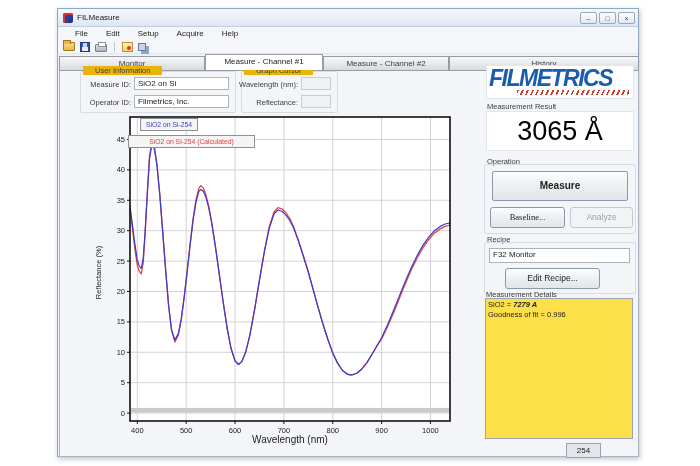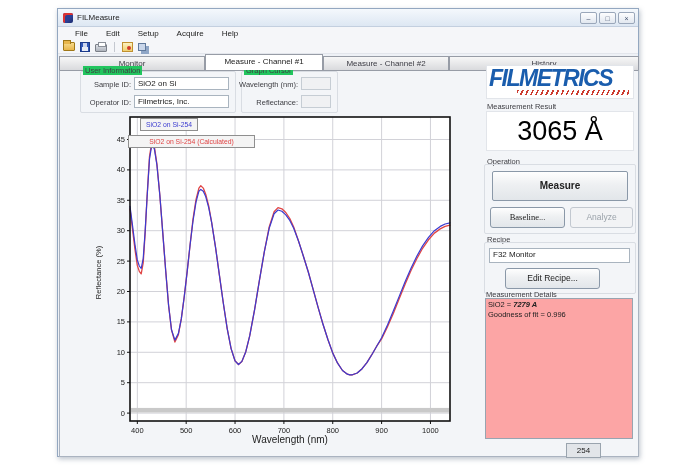--- a/index.html
+++ b/index.html
@@ -40,21 +40,21 @@
   #tabstrip{position:absolute;left:0;top:45px;width:100%;height:16px;}
   .tab{position:absolute;bottom:0;height:14px;background:linear-gradient(#f7f7f7,#d9dadd);
     border:1px solid #979ca6;font-size:8px;color:#3c3c44;text-align:center;line-height:13px;
     border-bottom:none;}
   .tab.active{height:16px;background:#ffffff;color:#222;z-index:2;}
   
   #page{position:absolute;left:1px;top:61px;width:580px;height:387px;background:#f3f5f8;
     border:1px solid #aab3c0;border-top:1px solid #979ca6;}
   
   .groupbox{position:absolute;border:1px solid #d9dde3;border-radius:2px;}
-  .group-label{position:absolute;font-size:7.5px;color:#3d3d42;background:#22c55e;padding:0 2px;}
+  .group-label{position:absolute;font-size:7.5px;color:#3d3d42;background:#eab308;padding:0 12px;}
   .field-label{position:absolute;font-size:7.5px;color:#3d3d42;text-align:right;}
   .text-input{position:absolute;background:#fff;border:1px solid #a9b4bf;font-size:8px;color:#222;
     padding:1px 3px;line-height:10px;}
   .text-input.disabled{background:#f0f1f3;border-color:#c6cdd4;}
   
   #chart{position:absolute;left:32px;top:37px;width:380px;height:345px;}
   #ylabel{position:absolute;left:-44px;top:160px;width:100px;text-align:center;font-size:7.5px;color:#222;
     transform:rotate(-90deg);}
   #xlabel{position:absolute;left:138px;top:326px;width:120px;text-align:center;font-size:10px;color:#222;}
   .legend{position:absolute;height:13px;background:#f4f4f4;border:1px solid #8f8f8f;
@@ -73,21 +73,21 @@
     border:1px solid #e2e5ea;text-align:center;}
   #result-value{font-size:27px;color:#000;line-height:38px;}
   .btn{position:absolute;background:linear-gradient(#fefefe,#eef0f2 45%,#e2e6ea);
     border:1px solid #8a98a8;border-radius:3px;font-size:8.5px;color:#222;text-align:center;}
   .btn.disabled{color:#9aa2aa;border-color:#c2c8d0;background:#f2f3f5;}
   #measure-btn{left:432px;top:100px;width:136px;height:30px;font-size:10px;font-weight:bold;line-height:28px;border-radius:2px;}
   #baseline-btn{left:430px;top:136px;width:75px;height:21px;line-height:19px;font-family:Liberation Serif, serif;}
   #analyze-btn{left:510px;top:136px;width:63px;height:21px;line-height:19px;}
   #recipe-combo{left:429px;top:177px;width:141px;height:15px;}
   #edit-recipe-btn{left:445px;top:197px;width:95px;height:21px;line-height:19px;}
-  #details-list{position:absolute;left:425px;top:227px;width:148px;height:141px;background:#fca5a5;
+  #details-list{position:absolute;left:425px;top:227px;width:148px;height:141px;background:#fde047;
     border:1px solid #98a4b0;font-size:7.5px;color:#222;padding:1px 2px;line-height:10px;}
   #meas-num-label{left:448px;top:377px;width:55px;text-align:right;}
   #meas-num-box{position:absolute;left:506px;top:372px;width:35px;height:15px;background:#e2e5e9;
     border:1px solid #9aa4ae;font-size:8px;text-align:center;line-height:14px;color:#222;}
   svg text{font-family:"Liberation Sans",sans-serif;}
 </style>
 </head>
 <body>
 
 <div id="canvas">
@@ -124,21 +124,21 @@
         <div class="tab" style="left: 1px; width: 146px;">Monitor</div>
         <div class="tab active" style="left: 147px; width: 118px;">Measure - Channel #1</div>
         <div class="tab" style="left: 265px; width: 126px;">Measure - Channel #2</div>
         <div class="tab" style="left: 391px; width: 190px;">History</div>
       </div>
 
     <div id="page">
 
       <div class="groupbox" style="left:20px;top:0px;width:156px;height:42px;"></div>
       <span class="group-label" style="left:23px;top:-5px;">User Information</span>
-      <span class="field-label" style="left:27px;top:9px;width:44px;">Sample ID:</span>
+      <span class="field-label" style="left:27px;top:9px;width:44px;">Measure ID:</span>
       <div class="text-input" style="left:74px;top:6px;width:95px;height:13px;">SiO2 on Si</div>
       <span class="field-label" style="left:21px;top:27px;width:50px;">Operator ID:</span>
       <div class="text-input" style="left:74px;top:24px;width:95px;height:13px;">Filmetrics, Inc.</div>
 
       <div class="groupbox" style="left:181px;top:0px;width:97px;height:42px;"></div>
       <span class="group-label" style="left:184px;top:-5px;">Graph Cursor</span>
       <span class="field-label" style="left:172px;top:9px;width:66px;">Wavelength (nm):</span>
       <div class="text-input disabled" style="left:241px;top:6px;width:30px;height:13px;"></div>
       <span class="field-label" style="left:172px;top:27px;width:66px;">Reflectance:</span>
       <div class="text-input disabled" style="left:241px;top:24px;width:30px;height:13px;"></div>

